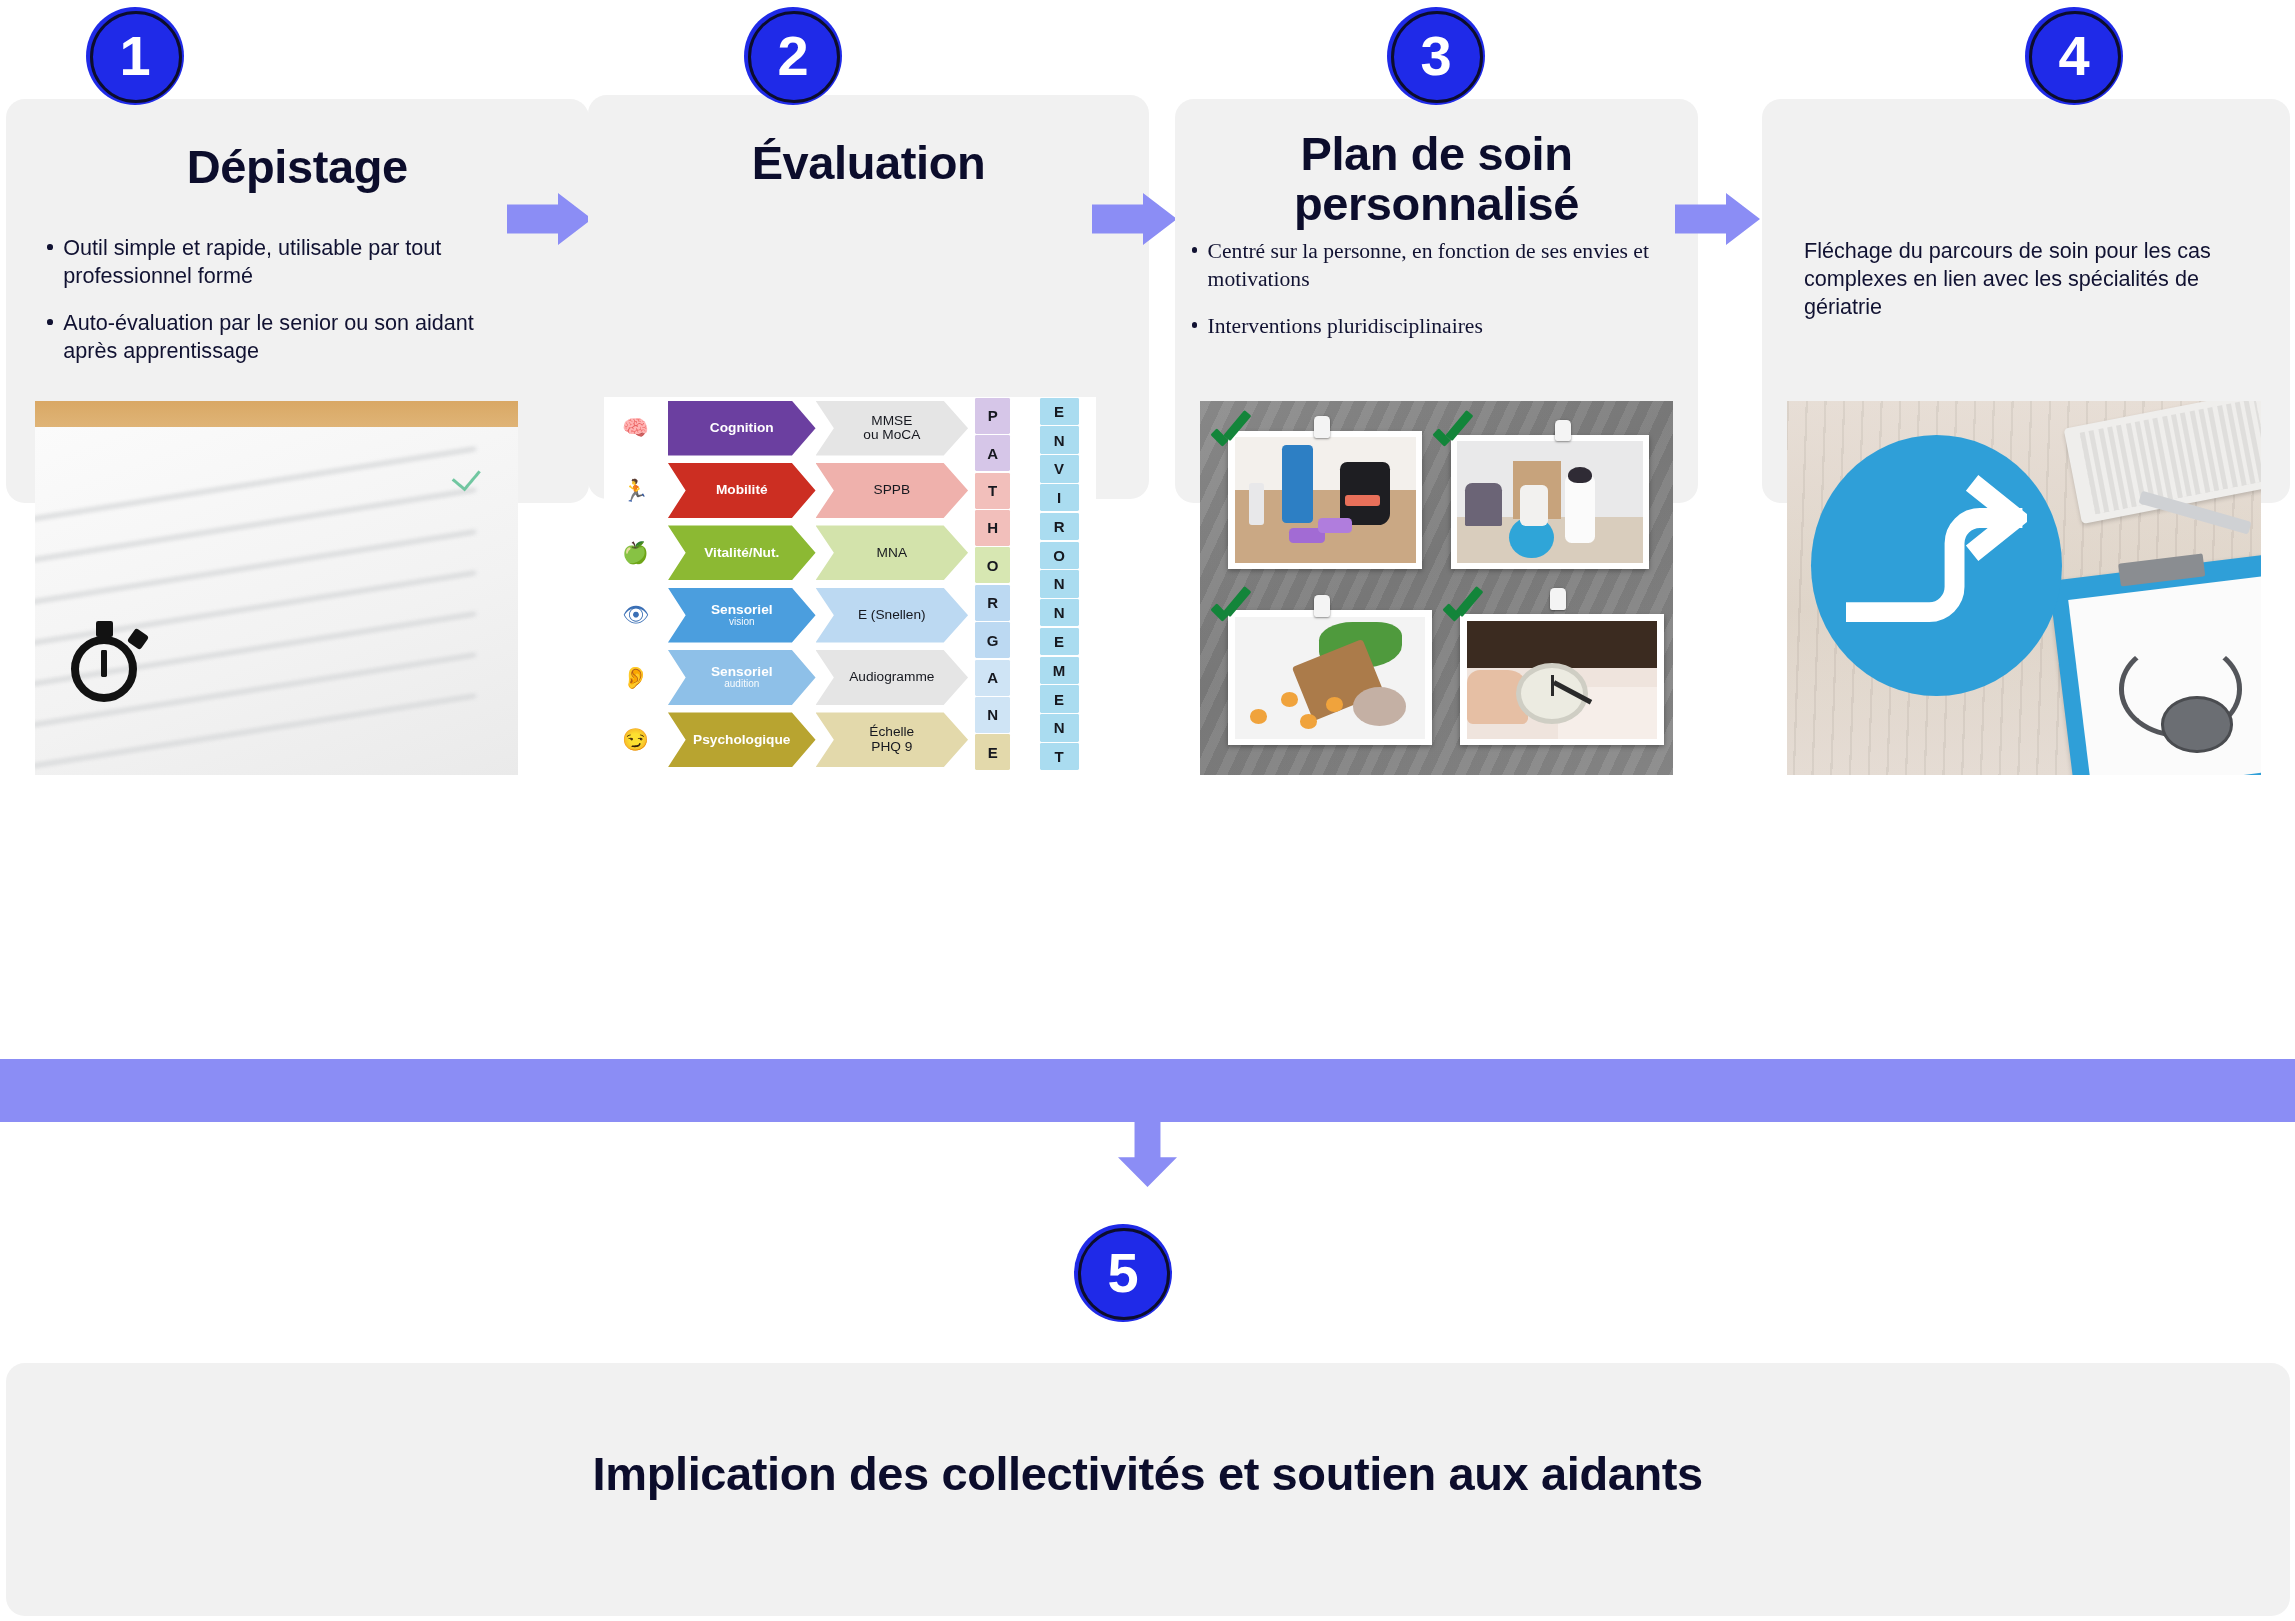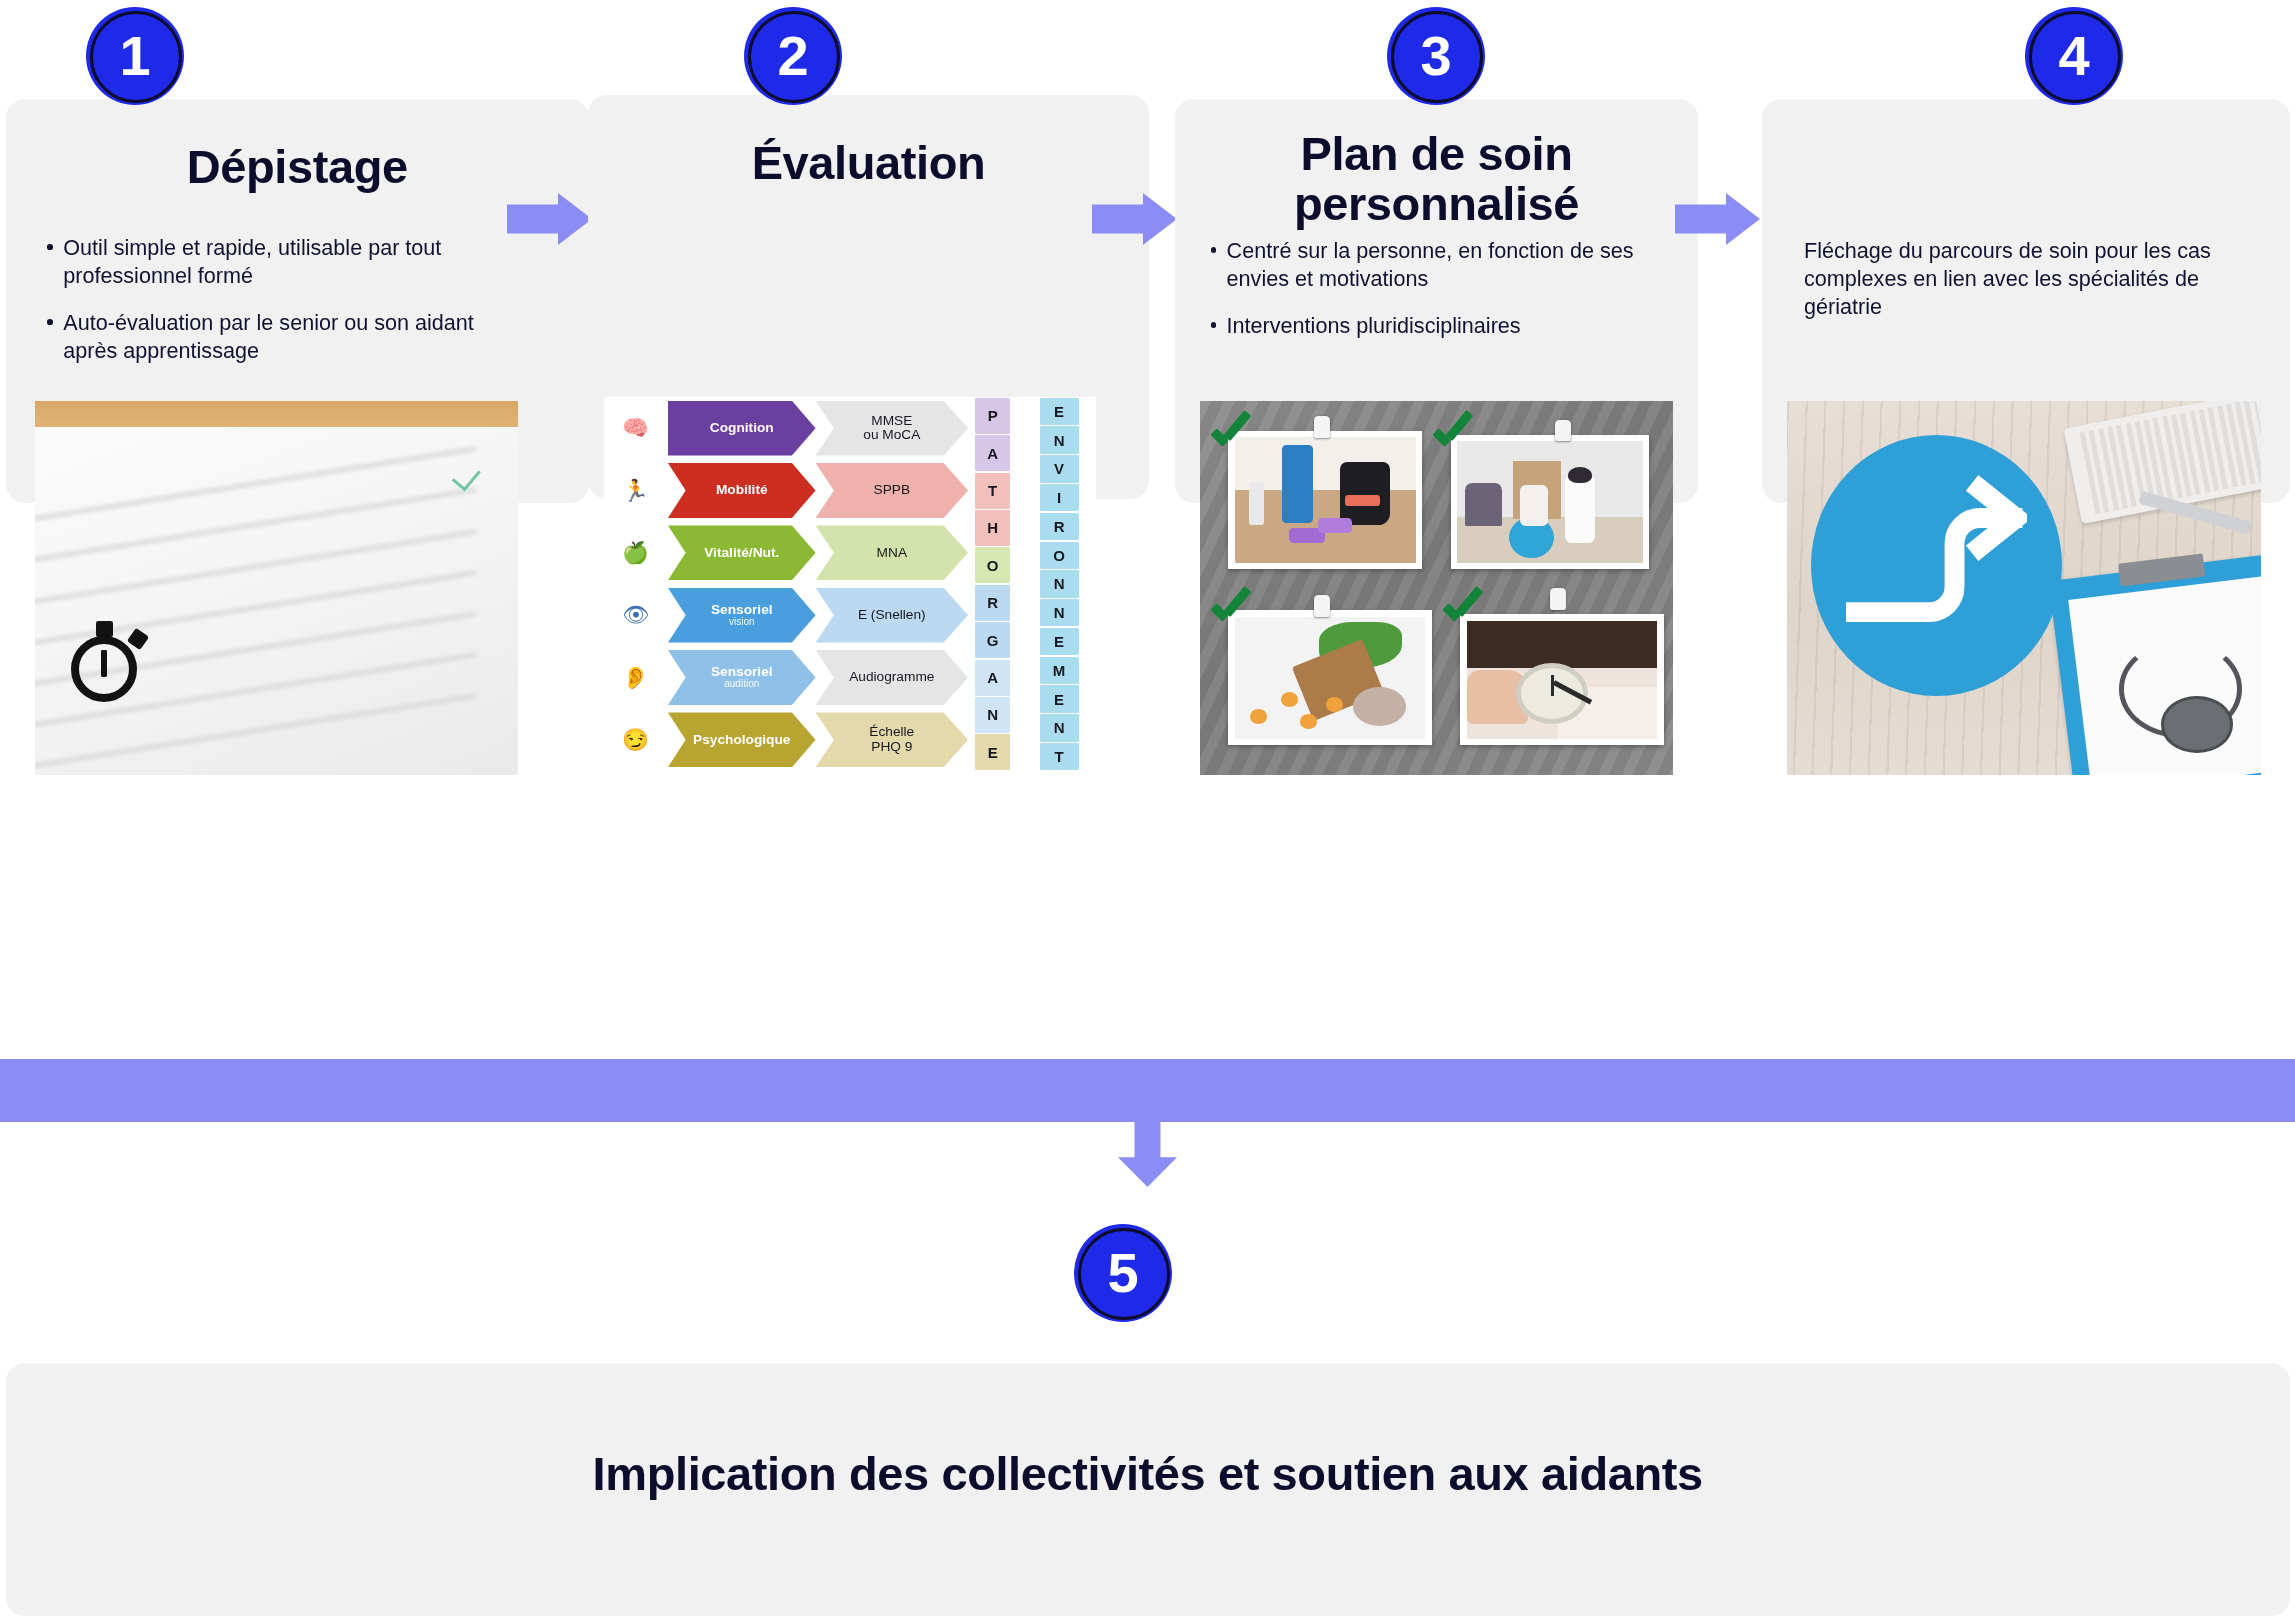--- a/index.html
+++ b/index.html
@@ -315,21 +315,21 @@
   </div>
   <div class="badge" style="left:744px;top:7.2px;">
     <div class="disc">2</div>
     <div class="ring"></div>
   </div>
 
   <div class="arrow-right" style="left:1092px;top:193px;"></div>
 
   <div class="card" style="left:1175px;top:99px;width:523px;height:404px;">
     <div class="title" style="top:30px;font-size:47px;padding:0 43px;">Plan de soin personnalisé</div>
-    <div class="body" style="left:30px;top:138px;width:474px;">
+    <div class="body" style="left:11px;top:138px;width:474px;font-family:Liberation Serif, serif;">
       <ul class="bullets">
         <li>Centré sur la personne, en fonction de ses envies et motivations</li>
         <li>Interventions pluridisciplinaires</li>
       </ul>
     </div>
     <div class="media m3" style="left:25px;top:302px;width:473px;height:374px;">
       <div class="polaroid" style="left:6%;top:8%;width:41%;height:37%;">
         <div class="ph ph-gym">
           <div class="bottle"></div>
             <div class="mat"></div>

